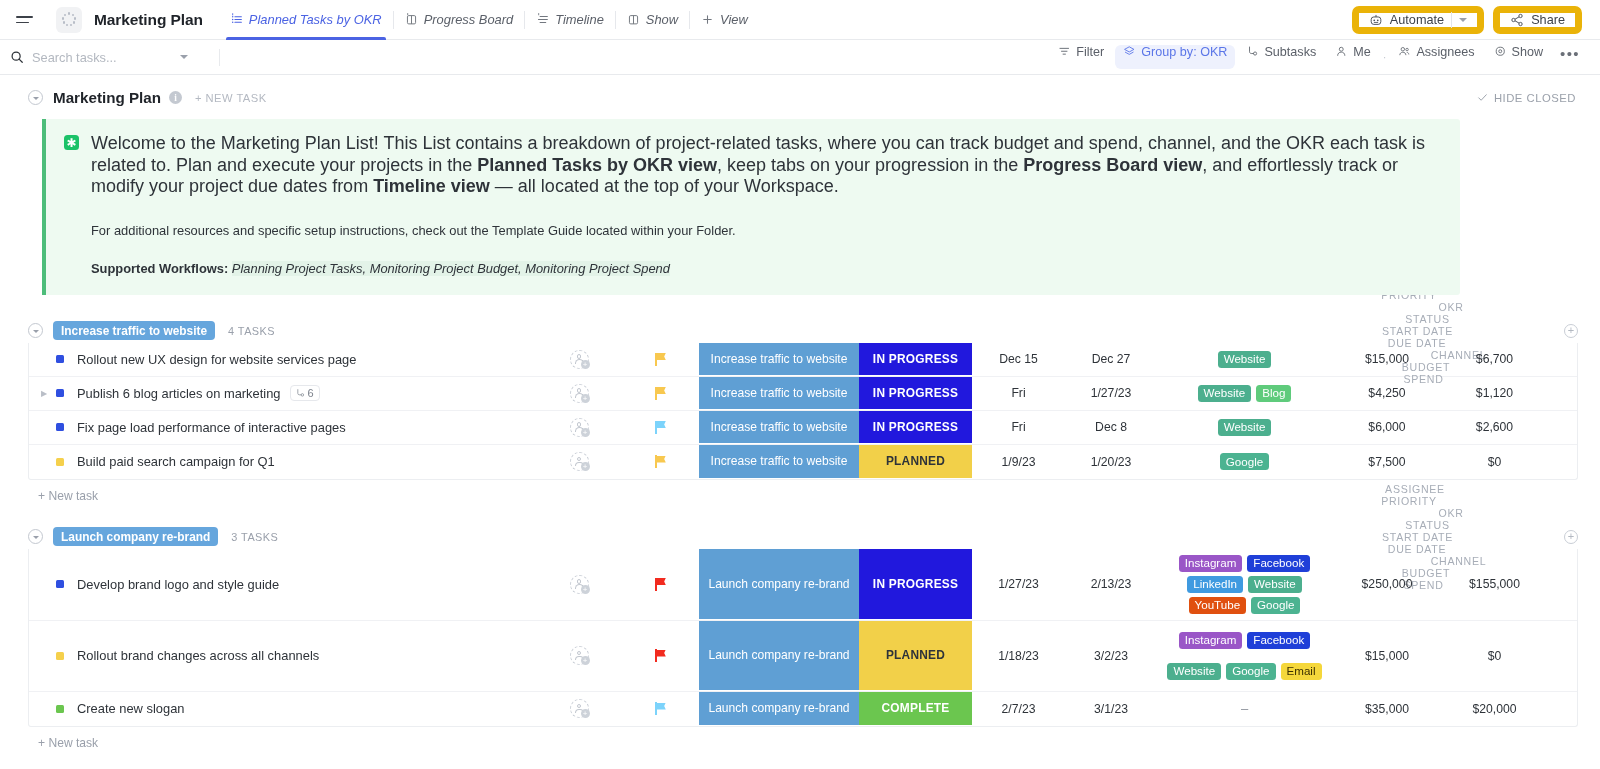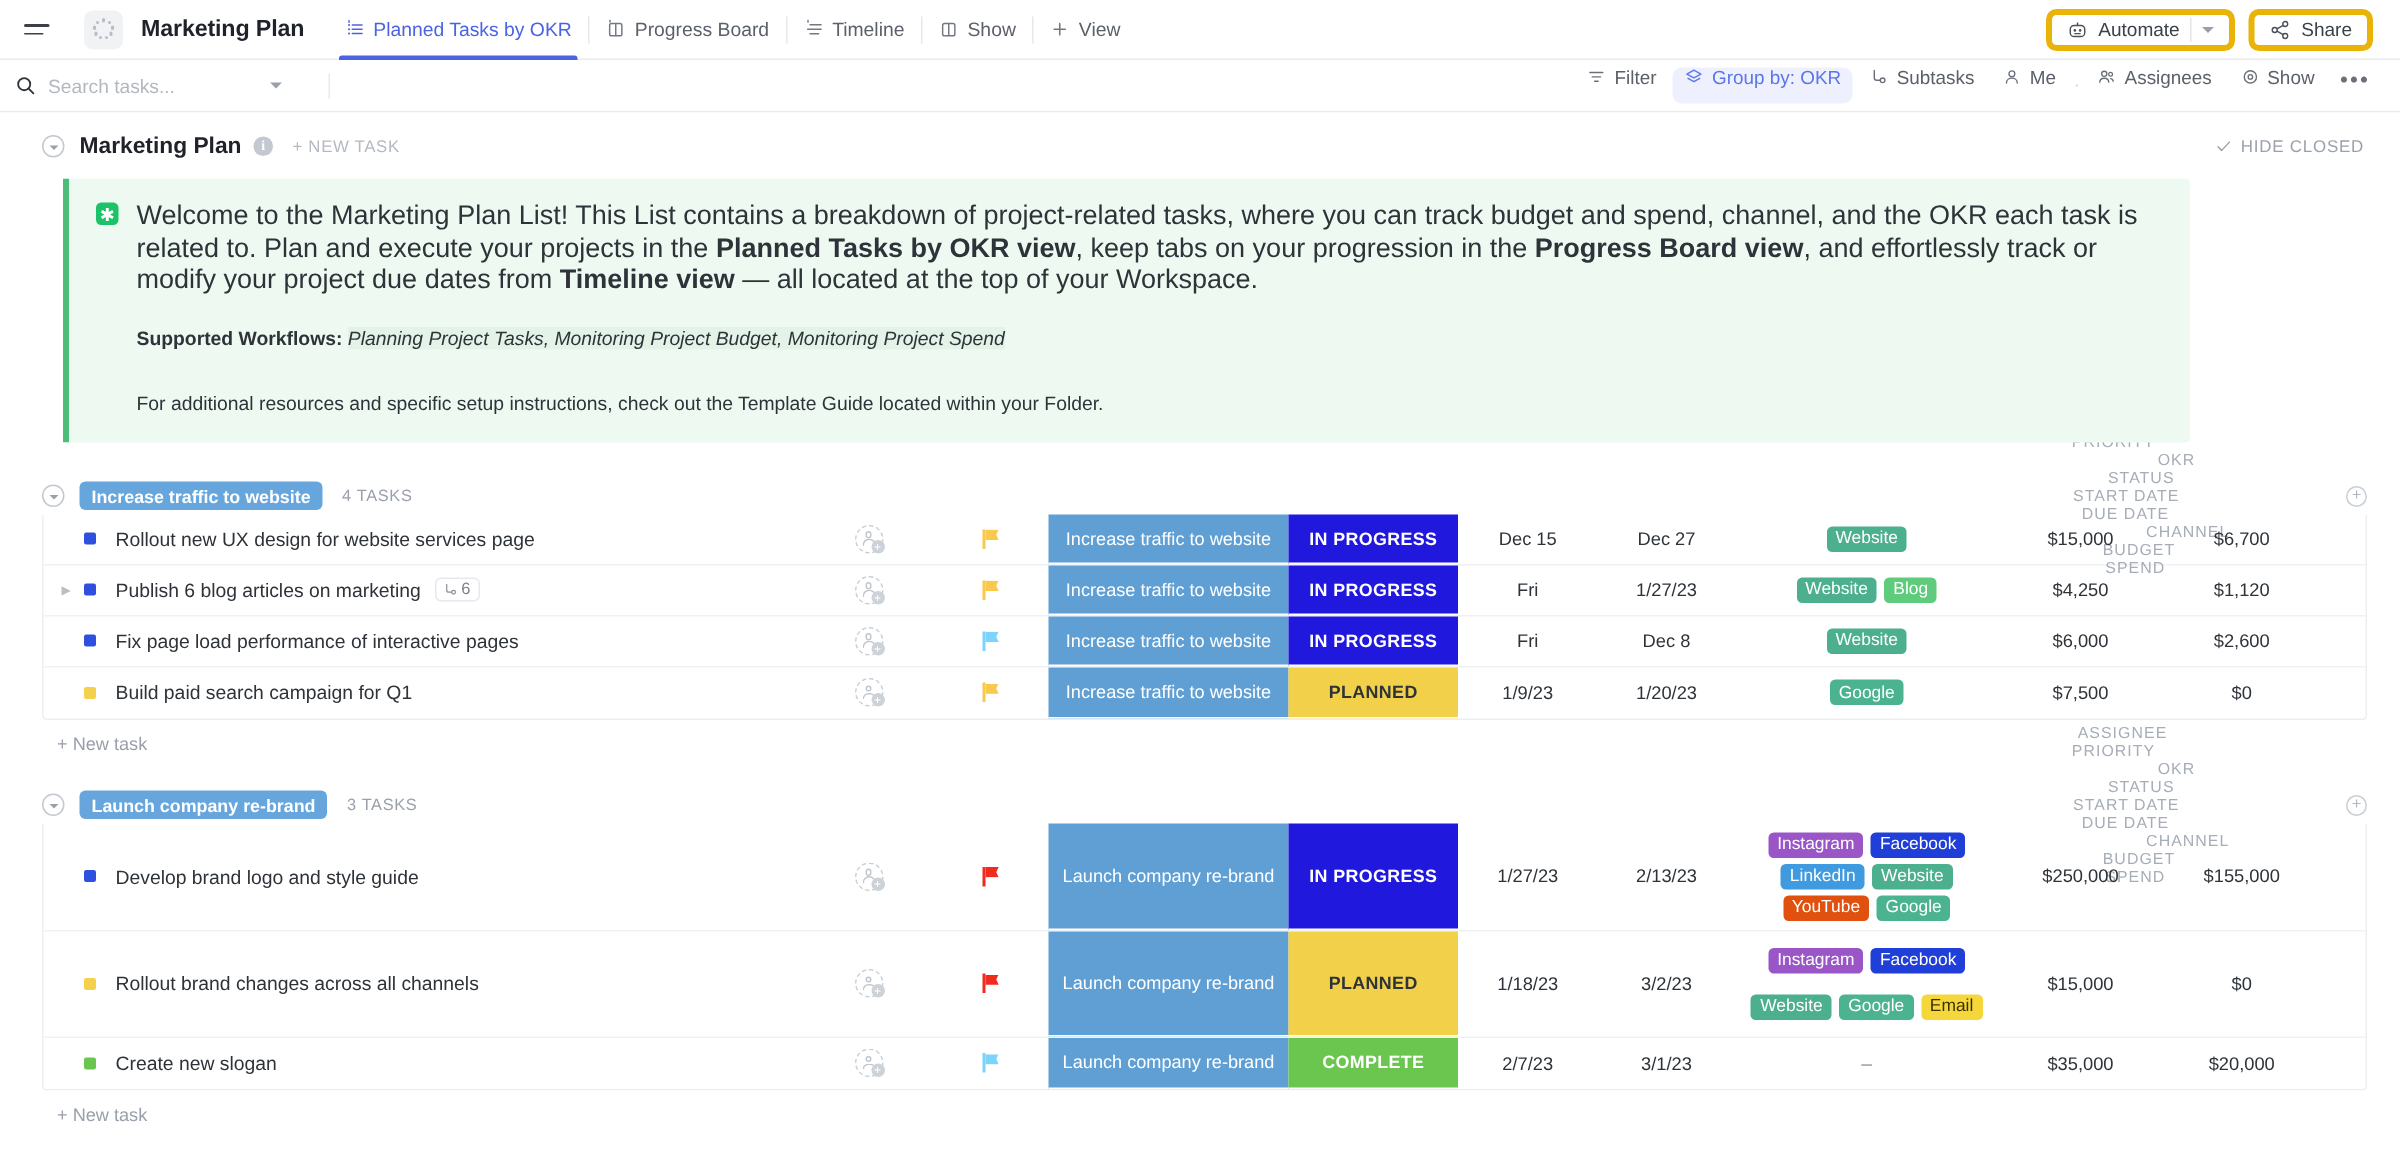--- a/index.html
+++ b/index.html
@@ -32,32 +32,32 @@
     position:absolute; width:2.3px; height:2.3px; border-radius:50%; background:#b7bdc7;
   }
   .app-title {
     font-size: 15.5px; font-weight: 600; color: #1f2329; margin-left: 12px; letter-spacing: -0.1px;
   }
 
   .tabs { display:flex; align-items:center; margin-left: 16px; height:40px; }
   .tab-sep { width:1px; height:18px; background:#e6e8ec; }
   .tab {
     display:flex; align-items:center; gap:6px; padding: 0 11px; height: 40px;
-    font-size: 12.9px; color:#5b6069; cursor:pointer; position:relative; white-space:nowrap;
+    font-size: 12.9px; color:#5b6069; cursor:pointer; position:relative; white-space:nowrap;font-style:italic;
   }
   .tab.active { color:#4b63e3; font-weight:400; }
   .tab.active::after {
     content:""; position:absolute; left:7px; right:7px; bottom:0; height:2.5px;
     background:#4b63e3; border-radius:2px 2px 0 0;
   }
 
   .topright { margin-left:auto; display:flex; align-items:center; gap:9px; padding-right:8px; }
   .btn-outline {
     display:flex; align-items:center; gap:7px; height:28px; padding:0 10px;
-    border:4px solid #eab308; border-radius:7px; font-size:12.7px; color:#3c4149;
+    border:7px solid #eab308; border-radius:7px; font-size:12.7px; color:#3c4149;
     background:#fff; cursor:pointer;
   }
   .btn-outline .divider { width:1px; height:16px; background:#e3e5e9; }
   .chev { width:0;height:0;border-left:4px solid transparent;border-right:4px solid transparent;
           border-top:4.5px solid #9aa0ab; }
 
   
   .filterbar {
     height: 35px; display:flex; align-items:center; border-bottom:1px solid #e8eaed;
     padding: 0 10px; background:#fff;
@@ -361,25 +361,25 @@
     </div>
   </div>
 
   <div class="banner">
     <div class="banner-row">
       <div class="spark">✱</div>
       <div class="banner-text">
         <span>Welcome to the Marketing Plan List! This List contains a breakdown of project-related tasks, where you can track budget and spend, channel, and the OKR each task is related to. Plan and execute your projects in the </span><b>Planned Tasks by OKR view</b><span>, keep tabs on your progression in the </span><b>Progress Board view</b><span>, and effortlessly track or modify your project due dates from </span><b>Timeline view</b><span> — all located at the top of your Workspace.</span>
       </div>
     </div>
+    <div class="banner-p last">For additional resources and specific setup instructions, check out the Template Guide located within your Folder.</div>
     <div class="banner-p">
       <b>Supported Workflows:</b>
       <span class="hl">Planning Project Tasks, Monitoring Project Budget, Monitoring Project Spend</span>
     </div>
-    <div class="banner-p last">For additional resources and specific setup instructions, check out the Template Guide located within your Folder.</div>
   </div>
 
   <div id="groups-host">
       <div class="group">
         <div class="ghead">
           <div class="caret-circle"></div>
           <div class="gchip" style="background: rgb(102, 166, 221);">Increase traffic to website</div>
           <div class="gcount">4 TASKS</div>
           <div class="ghead-cols">
             <div class="hcol" style="width: 88px;">ASSIGNEE</div>

